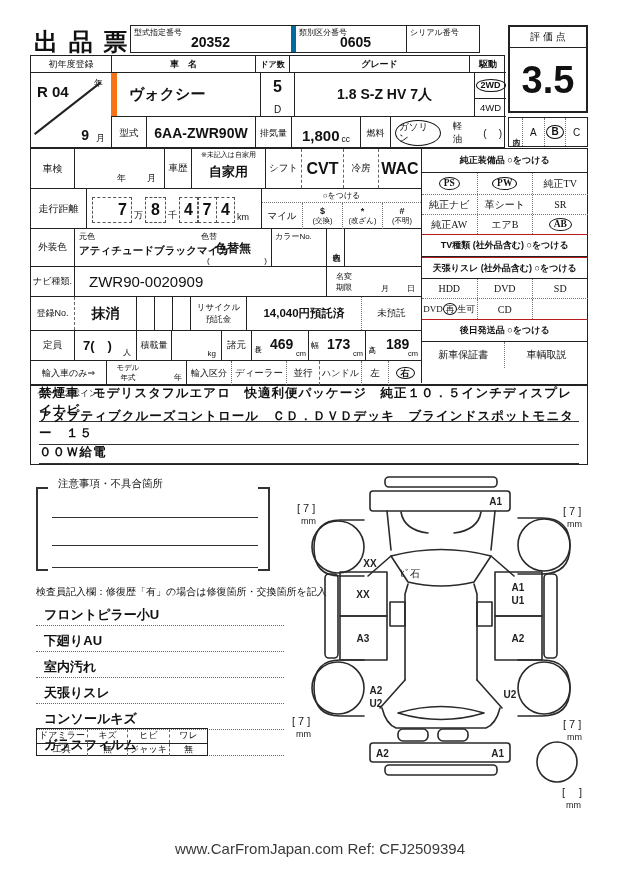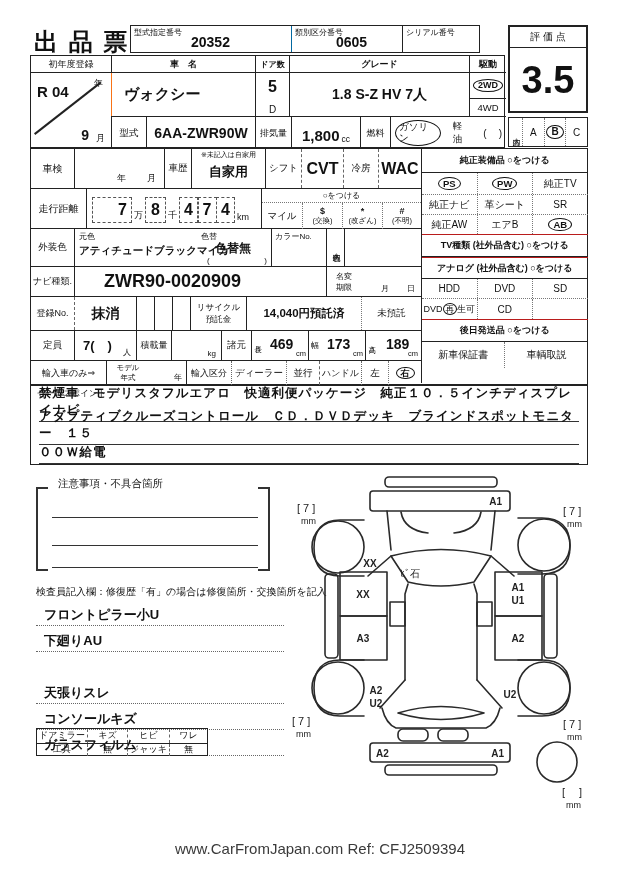--- a/index.html
+++ b/index.html
@@ -11,21 +11,21 @@
   .colflex{display:flex;flex-direction:column;align-items:center;justify-content:center;}
   .lbl{font-size:9px;}
   .lbl8{font-size:8px;}
   .val14{font-size:14px;font-weight:bold;}
   .blft{border-left:1px solid #222;}
   .circ{border:1.5px solid #111;border-radius:50%;padding:1px 5px;display:inline-block;line-height:1.15;}
   .circ-s{border:1.5px solid #111;border-radius:50%;padding:0 4px;display:inline-block;line-height:1.2;}
   .odob{border:1.5px dashed #555;height:26px;display:flex;align-items:center;justify-content:center;font-size:16px;font-weight:bold;box-sizing:border-box;background:#fff;}
   .uni{font-size:9px;margin:0 1px 1px 1px;}
   .rhead{display:flex;align-items:center;justify-content:center;font-size:9px;font-weight:bold;box-sizing:border-box;}
-  .rrow{display:flex;box-sizing:border-box;}
+  .rrow{display:flex;box-sizing:border-box;font-family:Liberation Serif, serif;}
   .rcell{flex:1;display:flex;align-items:center;justify-content:center;font-size:10px;box-sizing:border-box;}
   .rcell + .rcell{border-left:1px dotted #777;}
   .dotbot{border-bottom:1px dotted #777;}
   .soltop{border-top:1px solid #b91c1c;}
   .vert{writing-mode:vertical-rl;text-orientation:upright;font-size:8px;line-height:1;letter-spacing:1px;}
   .mcell{display:flex;flex-direction:column;align-items:center;justify-content:center;box-sizing:border-box;}
   .mcell + .mcell{border-left:1px dotted #777;}
   .salesline{position:absolute;left:8px;width:540px;border-bottom:1.5px solid #333;font-size:12.5px;font-weight:bold;letter-spacing:1px;display:flex;align-items:flex-end;padding-bottom:2px;box-sizing:border-box;}
   .note{position:absolute;left:36px;width:248px;height:26px;border-bottom:1.5px dotted #666;font-size:13px;font-weight:bold;display:flex;align-items:flex-end;padding:0 0 1px 8px;box-sizing:border-box;}
   .nline{position:absolute;left:52px;width:206px;border-top:1.5px solid #333;}
@@ -38,21 +38,21 @@
 
 <div class="page">
 
   <div class="abs" style="left:34px;top:26px;font-size:24px;font-weight:bold;letter-spacing:2px">出 品 票</div>
 
   <div class="abs bx" style="left:130px;top:25px;width:350px;height:28px;display:flex">
     <div style="position:relative;flex:0 0 160px">
       <span class="abs lbl8" style="left:3px;top:1px">型式指定番号</span>
       <span class="abs val14" style="left:60px;top:8px">20352</span>
     </div>
-    <div style="position:relative;flex:0 0 110px;border-left:1px solid #0369a1">
+    <div style="position:relative;flex:0 0 110px;border-left:5px solid #0369a1">
       <span class="abs lbl8" style="left:3px;top:1px">類別区分番号</span>
       <span class="abs val14" style="left:44px;top:8px">0605</span>
     </div>
     <div style="position:relative;flex:1;border-left:1px solid #222">
       <span class="abs lbl8" style="left:3px;top:1px">シリアル番号</span>
       <span class="abs val14" style="left:40px;top:8px"></span>
     </div>
   </div>
 
   <div class="abs" style="left:508px;top:25px;width:80px;height:88px;border:2px solid #222">
@@ -80,21 +80,21 @@
       <span class="abs lbl" style="right:6px;bottom:4px">月</span>
     </div>
 
     <div class="abs" style="left:80px;top:0;width:395px;height:17px;border-left:1px solid #222;border-bottom:1px solid #222;display:flex">
       <div class="rhead" style="width:143px">車　名</div>
       <div class="rhead blft" style="width:34px;font-size:8px">ドア数</div>
       <div class="rhead blft" style="width:180px">グレード</div>
       <div class="rhead blft" style="flex:1">駆動</div>
     </div>
 
-    <div class="abs" style="left:80px;top:17px;width:395px;height:43px;border-left:1px solid #f97316;display:flex">
+    <div class="abs" style="left:80px;top:17px;width:395px;height:43px;border-left:6px solid #f97316;display:flex">
       <div style="width:143px;display:flex;align-items:center;padding-left:12px;font-size:15px;font-weight:bold;box-sizing:border-box">ヴォクシー</div>
       <div class="blft" style="width:34px;position:relative;box-sizing:border-box">
         <span class="abs" style="left:0;right:0;top:5px;text-align:center;font-size:16px;font-weight:bold">5</span>
         <span class="abs" style="left:0;right:0;bottom:1px;text-align:center;font-size:10px">D</span>
       </div>
       <div class="blft" style="width:180px;display:flex;align-items:center;justify-content:center;font-size:14px;font-weight:bold;box-sizing:border-box">1.8 S-Z HV 7人</div>
       <div class="blft" style="flex:1;box-sizing:border-box">
         <div style="height:26px;display:flex;align-items:center;justify-content:center;border-bottom:1px solid #222;box-sizing:border-box">
             <span class="circ-s" style="font-size:9px;font-weight:bold">2WD</span>
           </div>
@@ -185,21 +185,21 @@
         <span class="abs lbl8" style="left:3px;top:2px">カラーNo.</span>
       </div>
       <div class="blft" style="width:18px;display:flex;align-items:center;justify-content:center;box-sizing:border-box">
         <span class="vert">内装色</span>
       </div>
       <div class="blft" style="flex:1;box-sizing:border-box"></div>
     </div>
 
     <div class="abs" style="left:0;top:118px;width:390px;height:30px;border-bottom:1px solid #222;display:flex">
       <div class="tcell" style="width:43px;font-size:9px">ナビ種類.</div>
-      <div class="blft" style="width:252px;display:flex;align-items:center;padding-left:29px;font-size:18px;font-weight:bold;box-sizing:border-box">ZWR90-0020909</div>
+      <div class="blft" style="width:252px;display:flex;align-items:center;padding-left:14px;font-size:15px;font-weight:normal;box-sizing:border-box">ZWR90-0020909</div>
       <div class="blft colflex" style="width:35px;box-sizing:border-box">
         <span style="font-size:8px">名変</span>
           <span style="font-size:8px">期限</span>
       </div>
       <div style="flex:1;position:relative;box-sizing:border-box">
         <span class="abs lbl8" style="right:32px;bottom:2px">月</span>
         <span class="abs lbl8" style="right:6px;bottom:2px">日</span>
       </div>
     </div>
 
@@ -285,21 +285,21 @@
         <div class="rcell">SR</div>
       </div>
       <div class="rrow" style="height:19px">
         <div class="rcell">純正AW</div>
         <div class="rcell">エアB</div>
         <div class="rcell">
             <span class="circ-s" style="font-size:9.5px;font-weight:bold">AB</span>
           </div>
       </div>
       <div class="rhead soltop" style="height:23px;border-bottom:1px solid #222">TV種類 (社外品含む) ○をつける</div>
-      <div class="rhead soltop" style="height:22px;border-bottom:1px solid #222">アナログ (社外品含む) ○をつける</div>
+      <div class="rhead soltop" style="height:22px;border-bottom:1px solid #222">天張りスレ (社外品含む) ○をつける</div>
       <div class="rrow dotbot" style="height:20px">
         <div class="rcell">HDD</div>
         <div class="rcell">DVD</div>
         <div class="rcell">SD</div>
       </div>
       <div class="rrow" style="height:20px">
         <div class="rcell" style="font-size:9px">
           <span>DVD</span>
             <span class="circ-s" style="font-size:8.5px;padding:0 2px">再</span>
             <span>生可</span>
@@ -325,20 +325,21 @@
   <span class="abs" style="left:58px;top:477px;font-size:10.5px">注意事項・不具合箇所</span>
   <div class="abs" style="left:36px;top:487px;width:12px;height:84px;border-left:2px solid #333;border-top:2px solid #333;border-bottom:2px solid #333"></div>
   <div class="abs" style="left:258px;top:487px;width:12px;height:84px;border-right:2px solid #333;border-top:2px solid #333;border-bottom:2px solid #333"></div>
   <div class="nline" style="top:517px"></div>
   <div class="nline" style="top:545px"></div>
   <div class="nline" style="top:567px"></div>
 
   <span class="abs" style="left:36px;top:585px;font-size:10px">検査員記入欄：修復歴「有」の場合は修復箇所・交換箇所を記入</span>
   <div class="note" style="top:600px">フロントピラー小U</div>
   <div class="note" style="top:626px">下廻りAU</div>
+  <div class="note" style="top:652px">室内汚れ</div>
   <div class="note" style="top:704px">コンソールキズ</div>
   <div class="note" style="top:678px">天張りスレ</div>
   <div class="note" style="top:730px">ガラスフィルム</div>
 
   <div class="abs bx" style="left:36px;top:728px;width:172px;height:28px">
     <div style="display:flex;height:13.5px;border-bottom:1px solid #222">
       <div class="tcell" style="width:50px">ドアミラー</div>
       <div class="tcell" style="width:40px">キズ</div>
       <div class="tcell" style="width:42px">ヒビ</div>
       <div class="tcell" style="flex:1">ワレ</div>

